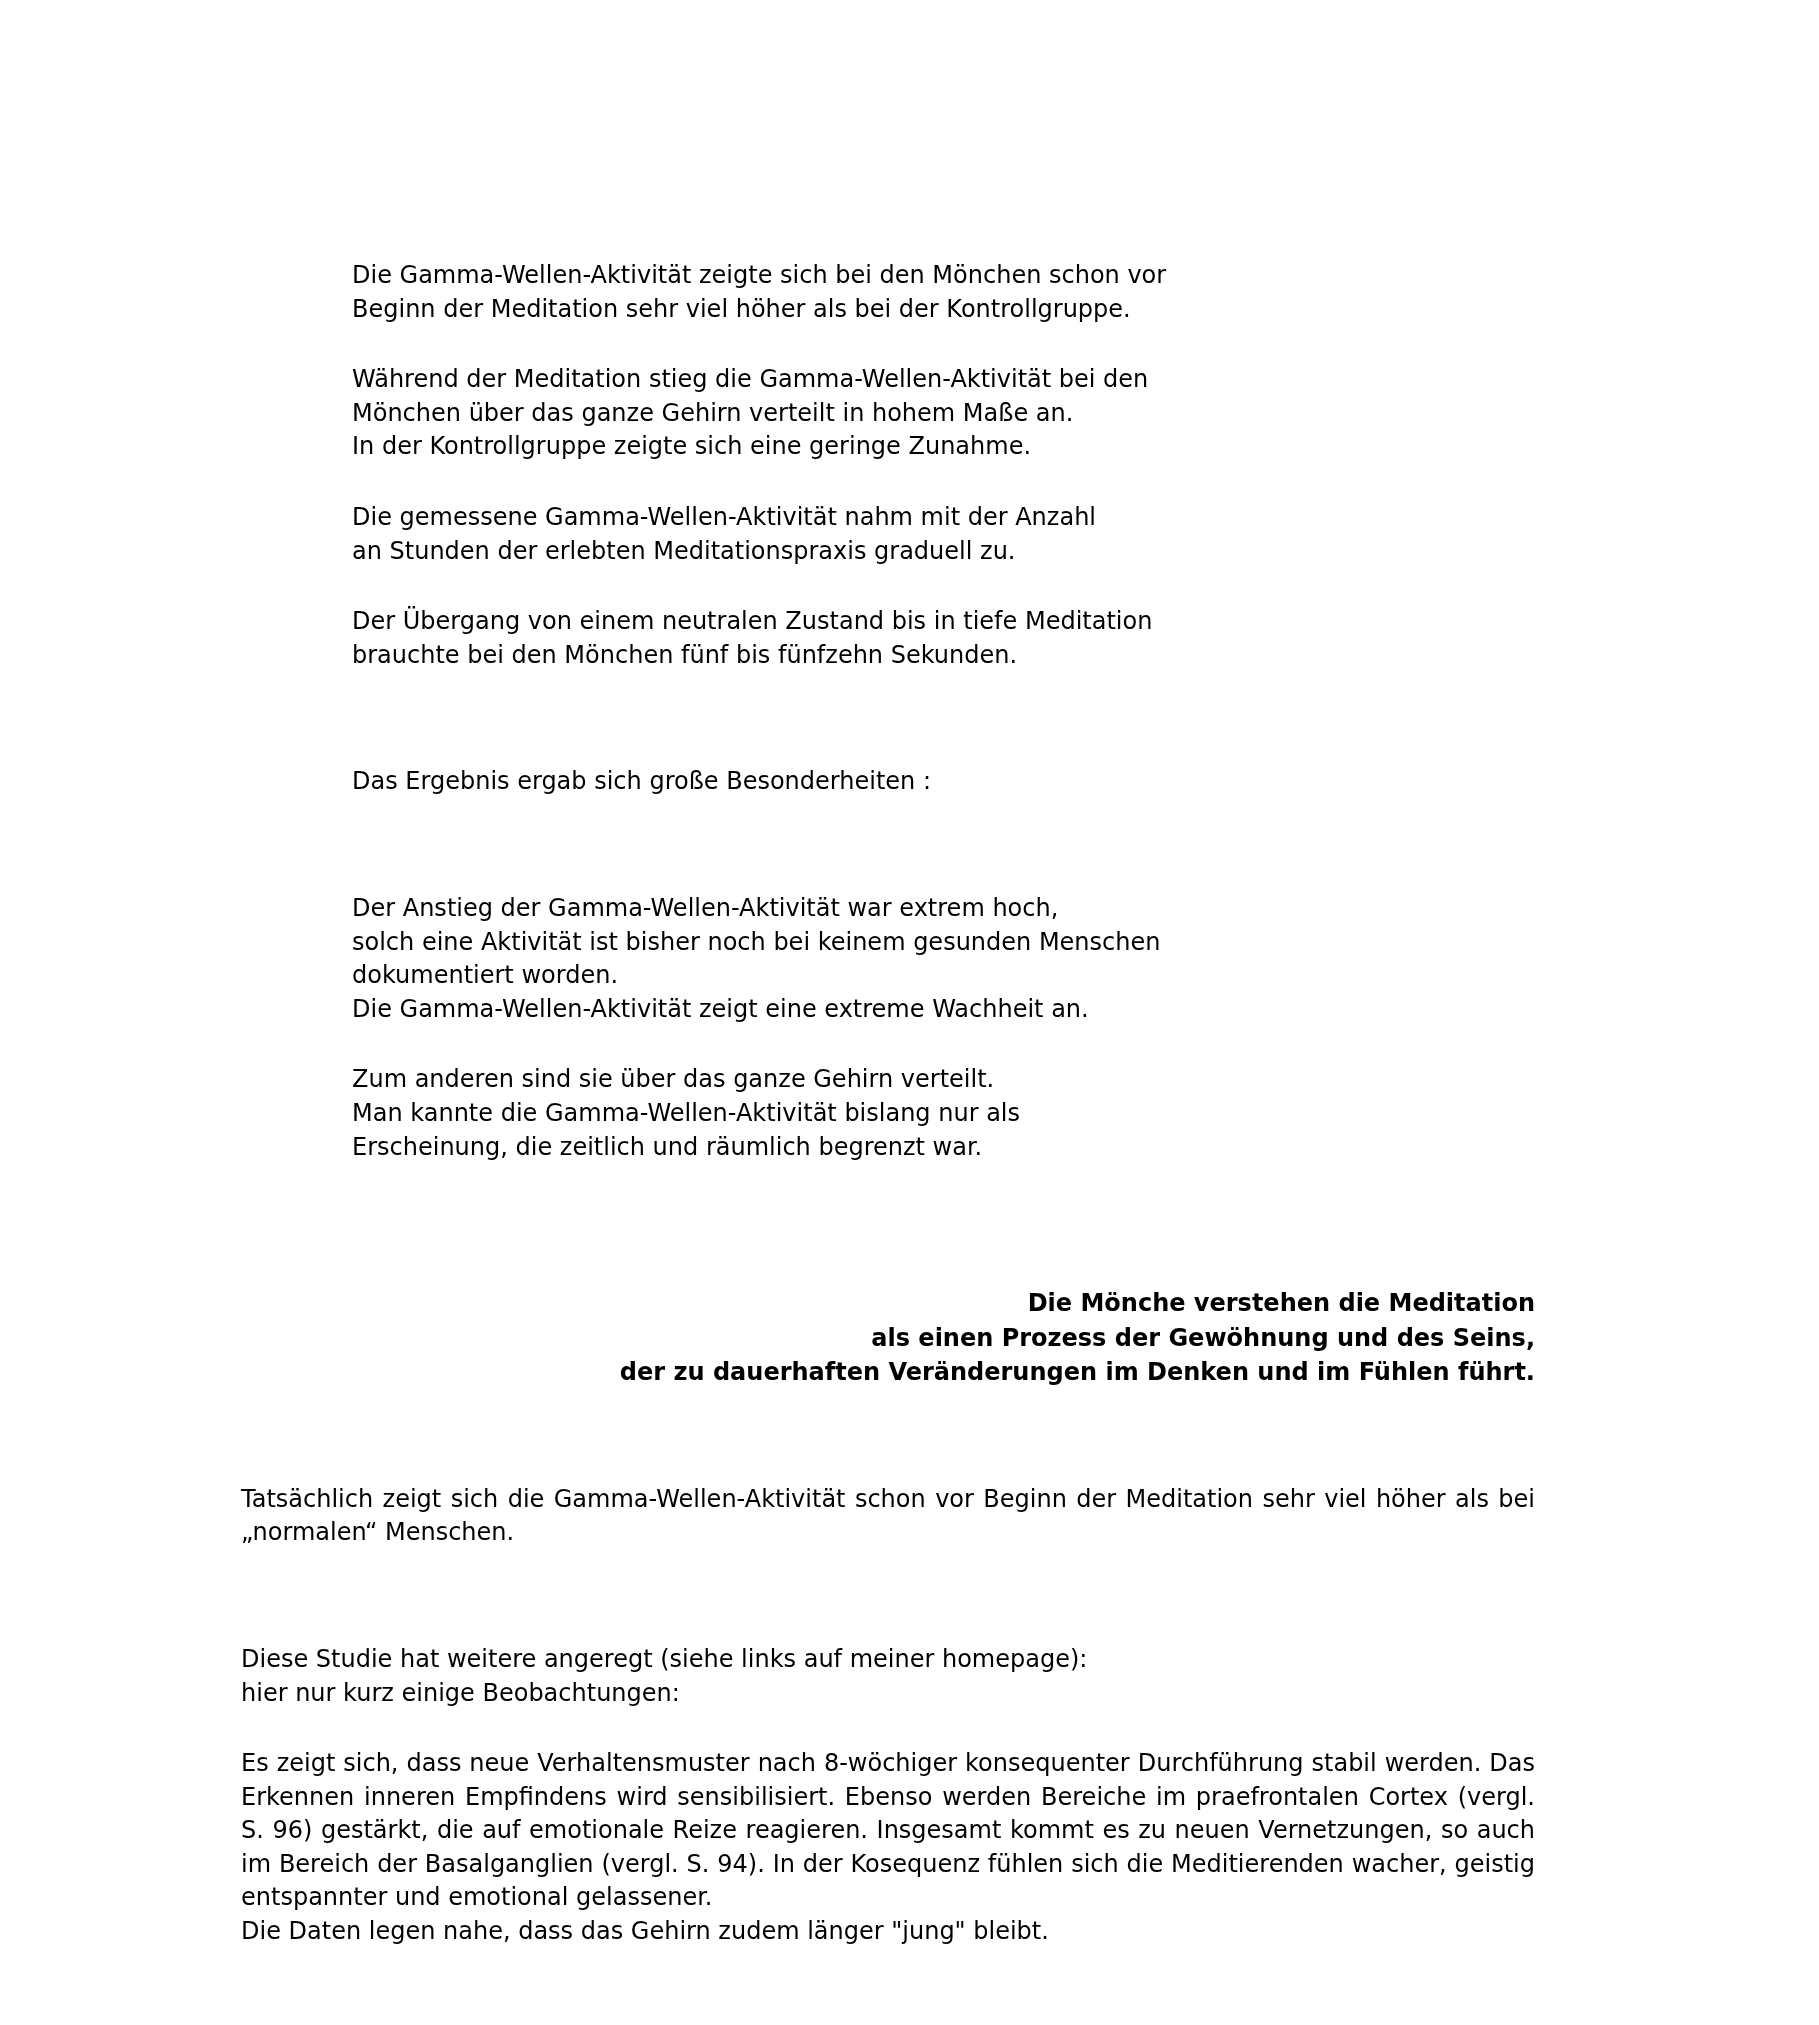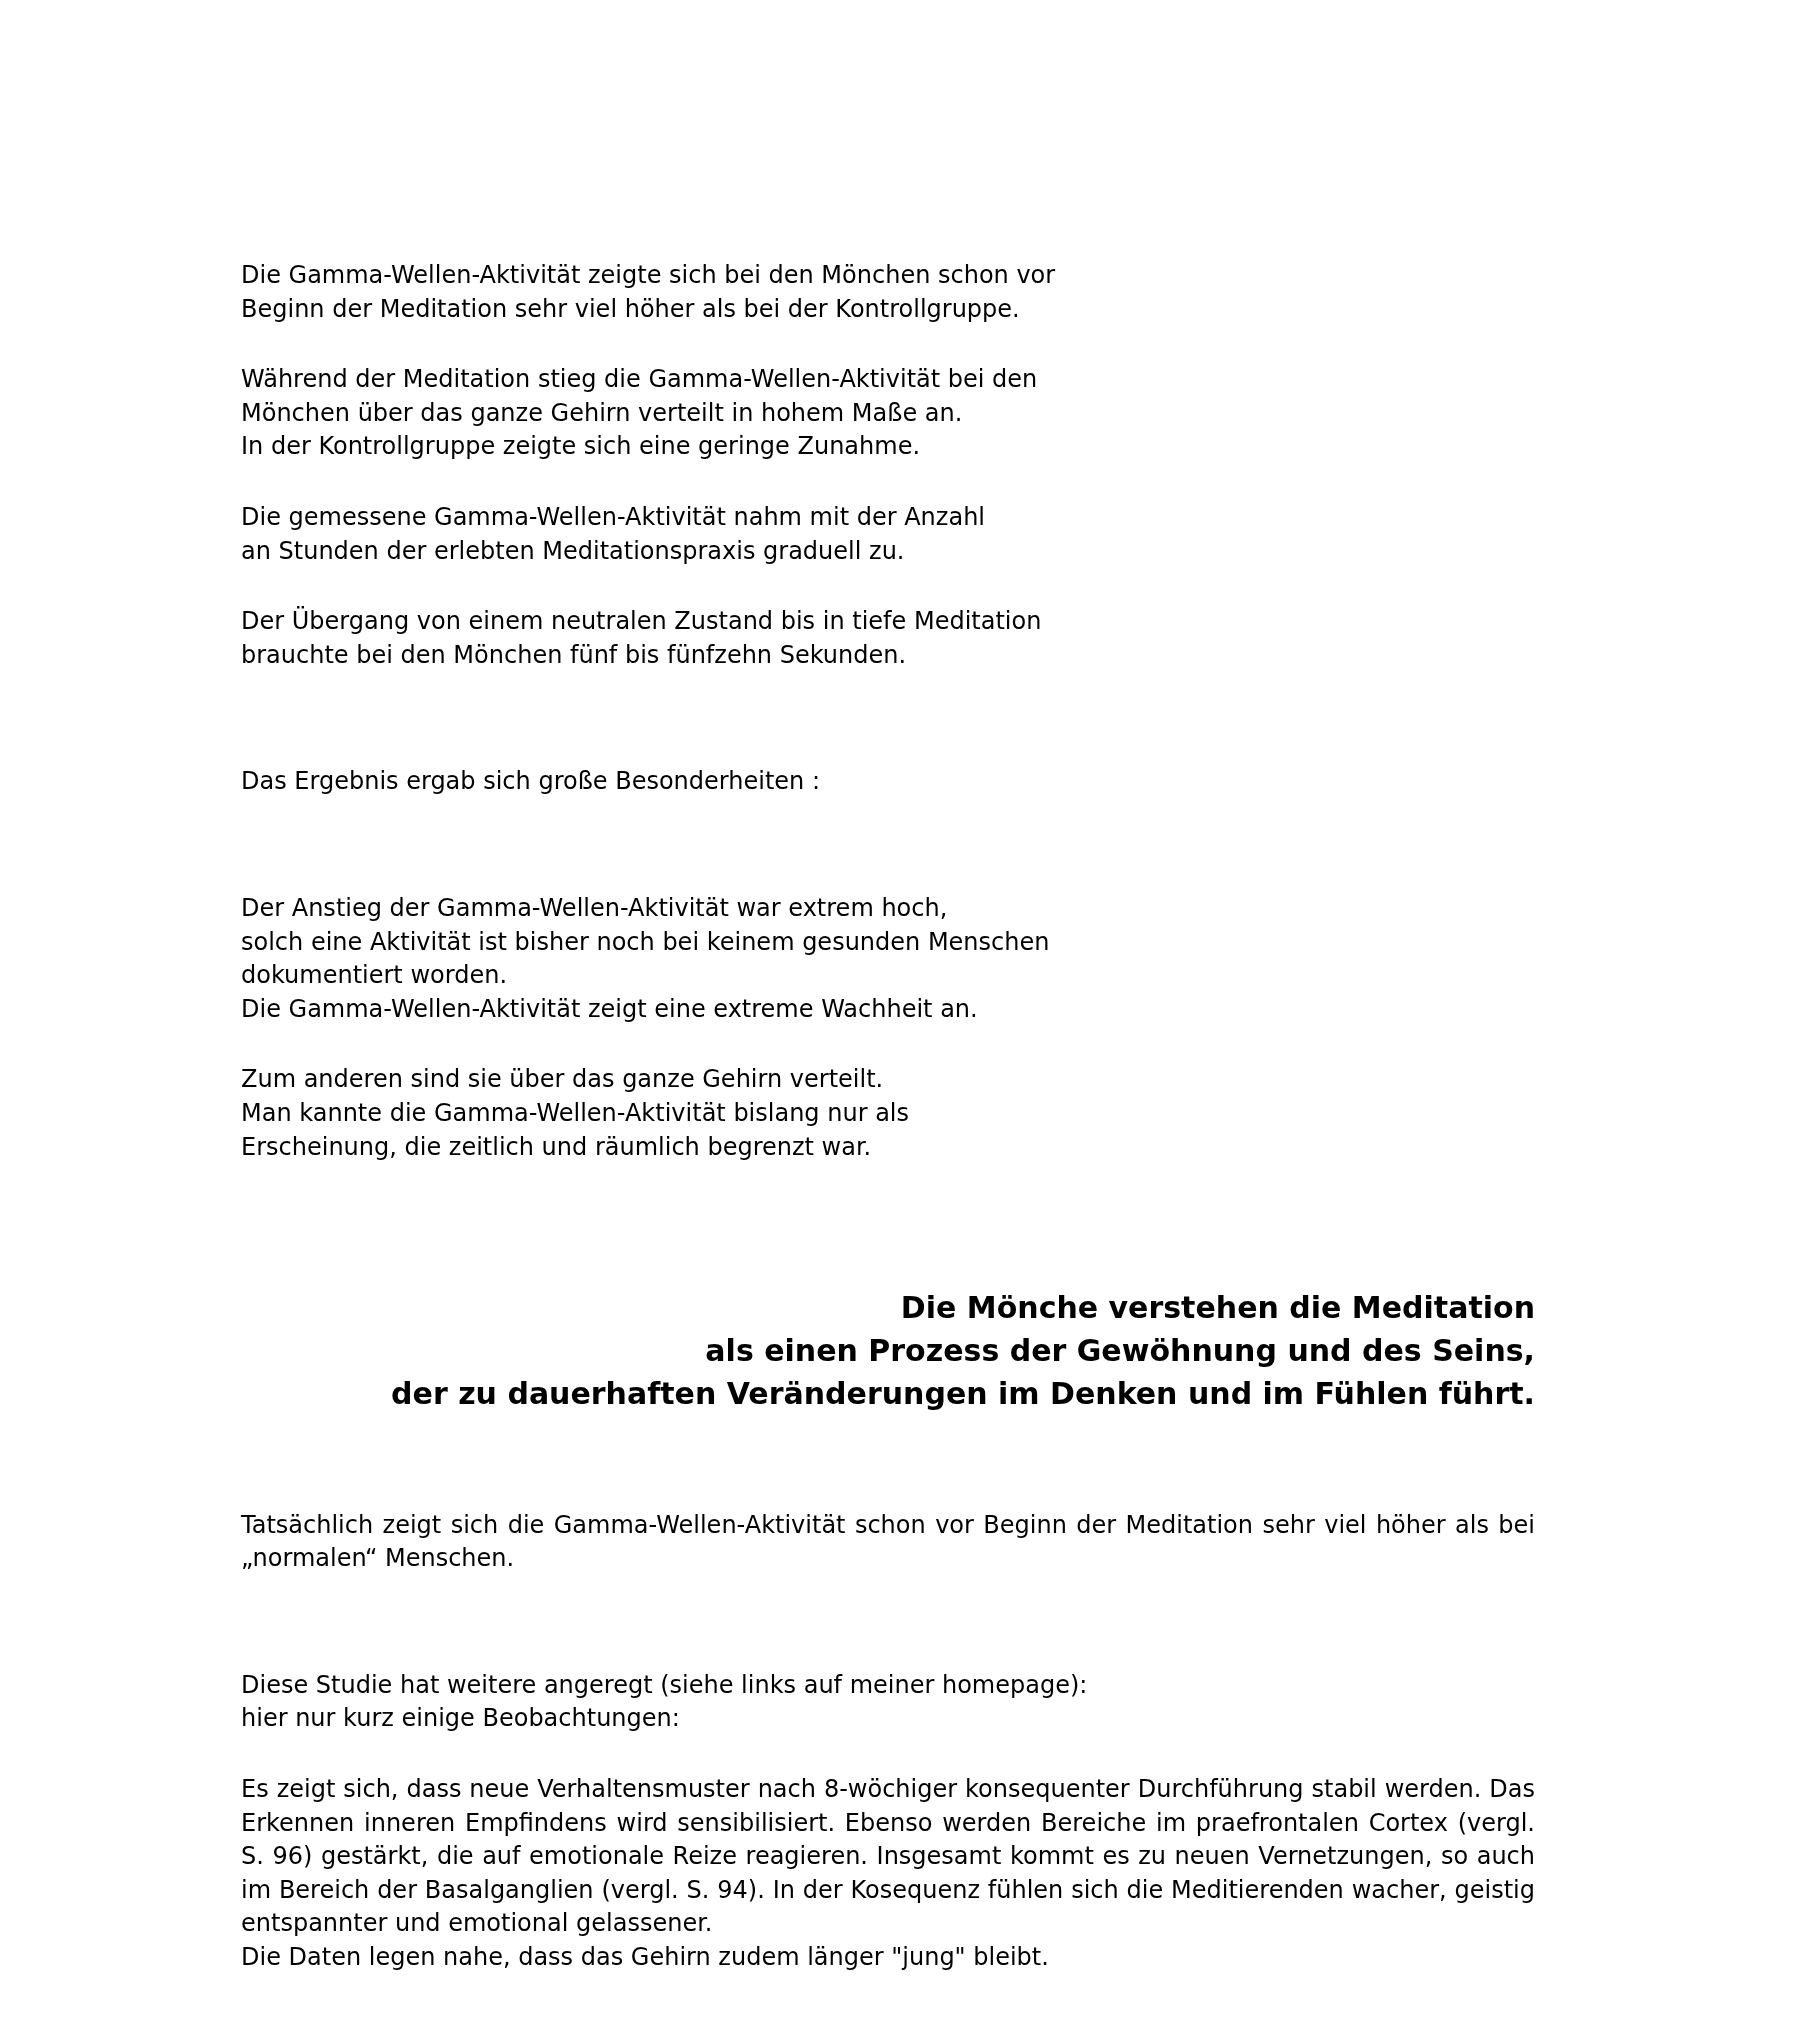--- a/index.html
+++ b/index.html
@@ -27,20 +27,21 @@
     left: 241px;
     right: 0;
     width: 1294px;           
     top: 0;
   }
 
   .blk { margin: 0; }
 
   
   .indent {
+    margin-left: 111px;      
     width: 1183px;
   }
 
   p.para {
     margin: 0;
     font-size: 24px;
     line-height: 1.40;
     letter-spacing: 0px;
     font-weight: 400;
     text-align: left;
@@ -50,21 +51,21 @@
   p.justify {
     text-align: justify;
     text-justify: inter-word;
   }
   .gap-m { height: 37px; }
   .gap-xl { height: 93px; }
 
   .it { }
 
   .heading {
-    font-size: 30px;
+    font-size: 24px;
     line-height: 1.44;
     font-weight: bold;
     text-align: right;
     margin: 0;
     white-space: pre-line;
   }
 </style>
 </head>
 <body>
 

